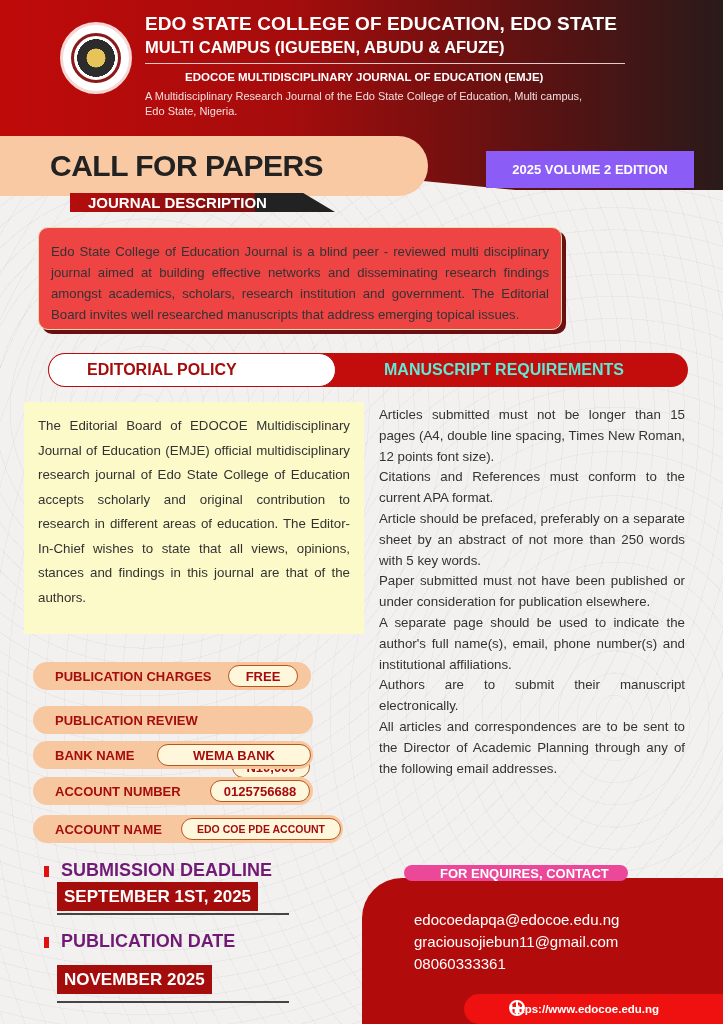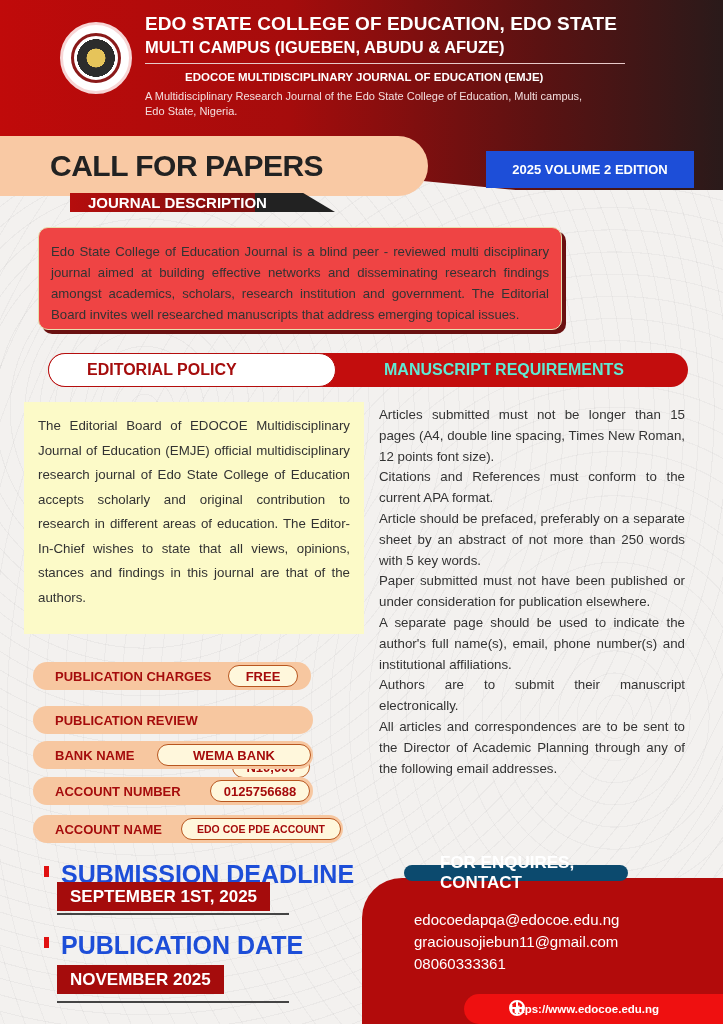--- a/index.html
+++ b/index.html
@@ -45,21 +45,21 @@
   .h-sub { position: absolute; left: 145px; top: 89px; color: #f3dede; font-size: 11px; line-height: 15px; width: 440px; }
 
   .cfp {
     position: absolute; left: 0; top: 136px; width: 428px; height: 60px;
     background: #f9c9a4; border-radius: 0 30px 30px 0;
     display: flex; align-items: center; padding-left: 50px;
   }
   .cfp span { font-weight: 900; font-size: 30px; color: #222; letter-spacing: -0.5px; }
   .edition {
     position: absolute; left: 486px; top: 151px; width: 208px; height: 37px;
-    background: #1d4ed8; color: #fff; font-weight: 700; font-size: 13px;
+    background: #8b5cf6; color: #fff; font-weight: 700; font-size: 13px;
     display: flex; align-items: center; justify-content: center;
   }
   .jd-tab {
     position: absolute; left: 70px; top: 193px; width: 265px; height: 19px;
     background: linear-gradient(90deg, #b50d0d 0%, #7a1010 70%, #222 70%);
     clip-path: polygon(0 0, 88% 0, 100% 100%, 0 100%);
     color: #fff; font-weight: 700; font-size: 15px;
     display: flex; align-items: center; padding-left: 18px;
   }
   .jd-box {
@@ -101,35 +101,35 @@
   }
   .pill-label { color: #a50c0c; font-weight: 700; font-size: 13px; padding-left: 22px; }
   .pill-val {
     position: absolute; top: 3px; height: 22px; border-radius: 11px;
     background: #fff7dc; border: 1.5px solid #b8561f;
     color: #a50c0c; font-weight: 700; font-size: 13px;
     display: flex; align-items: center; justify-content: center;
   }
   
   .bullet { position: absolute; width: 5px; height: 11px; background: #e01010; }
-  .dl-title { position: absolute; color: #1d4ed8; font-weight: 700; font-size: 25px; }
+  .dl-title { position: absolute; color: #701a75; font-weight: 700; font-size: 18px; }
   .dl-val {
     position: absolute; background: #a50c0c; color: #fff; font-weight: 700; font-size: 17px;
-    padding: 0 13px; height: 29px; display: flex; align-items: center;
+    padding: 0 7px; height: 29px; display: flex; align-items: center;
   }
   .dl-rule { position: absolute; height: 1.5px; background: #444; }
   
   .contact {
     position: absolute; left: 362px; top: 878px; width: 361px; height: 146px;
     background: #b20b0b; border-radius: 40px 0 0 0;
   }
   .enq {
     position: absolute; left: 404px; top: 865px; width: 224px; height: 16px;
-    background: #0c4a6e; border-radius: 14px; color: #fff;
-    font-weight: 700; font-size: 17px; display: flex; align-items: center; padding-left: 36px;
+    background: #ec4899; border-radius: 14px; color: #fff;
+    font-weight: 700; font-size: 13px; display: flex; align-items: center; padding-left: 36px;
   }
   .contact-lines {
     position: absolute; left: 414px; top: 909px; color: #fff; font-size: 15px; line-height: 22px;
   }
   .web {
     position: absolute; left: 464px; top: 994px; width: 259px; height: 30px;
     background: #ef1010; border-radius: 15px 0 0 15px; color: #fff;
     font-weight: 700; font-size: 11.5px; display: flex; align-items: center; padding-left: 46px;
   }
   .globe {

